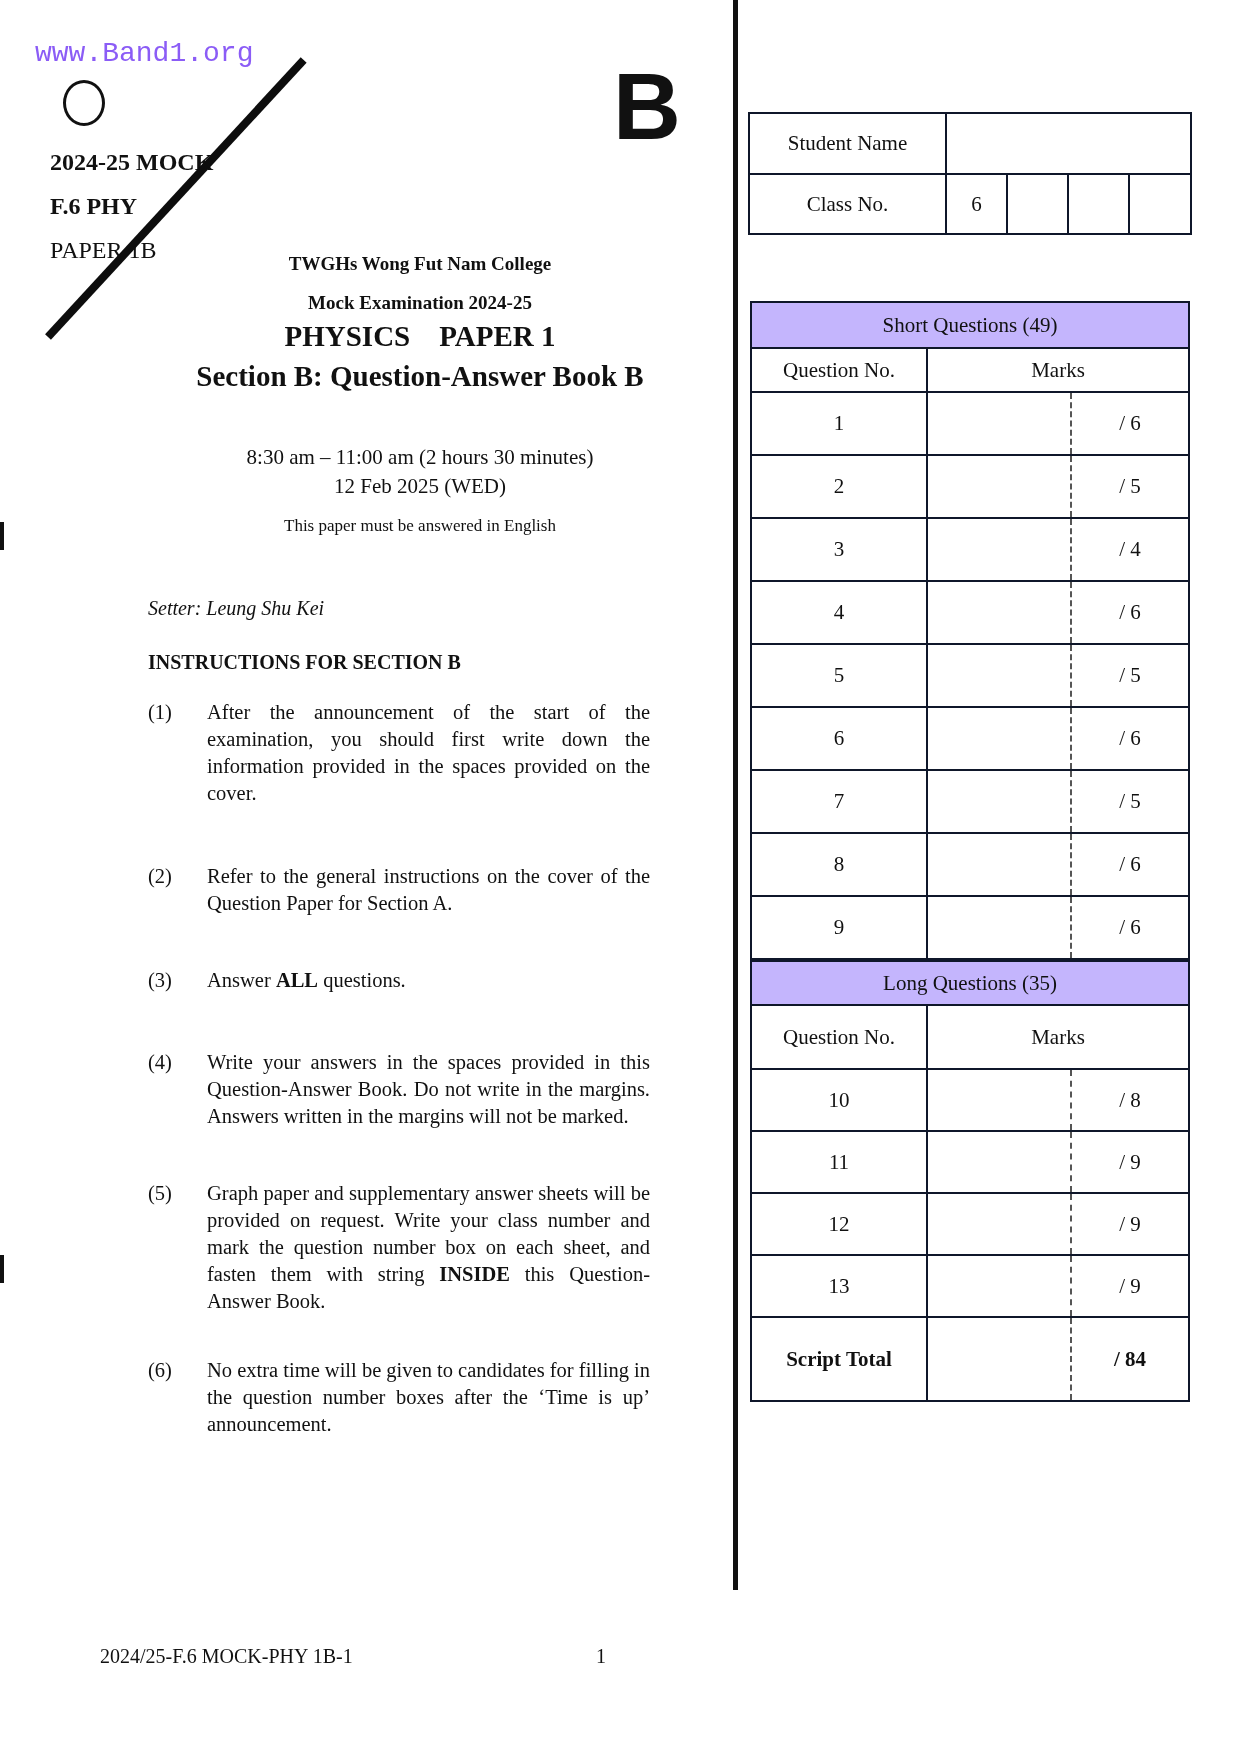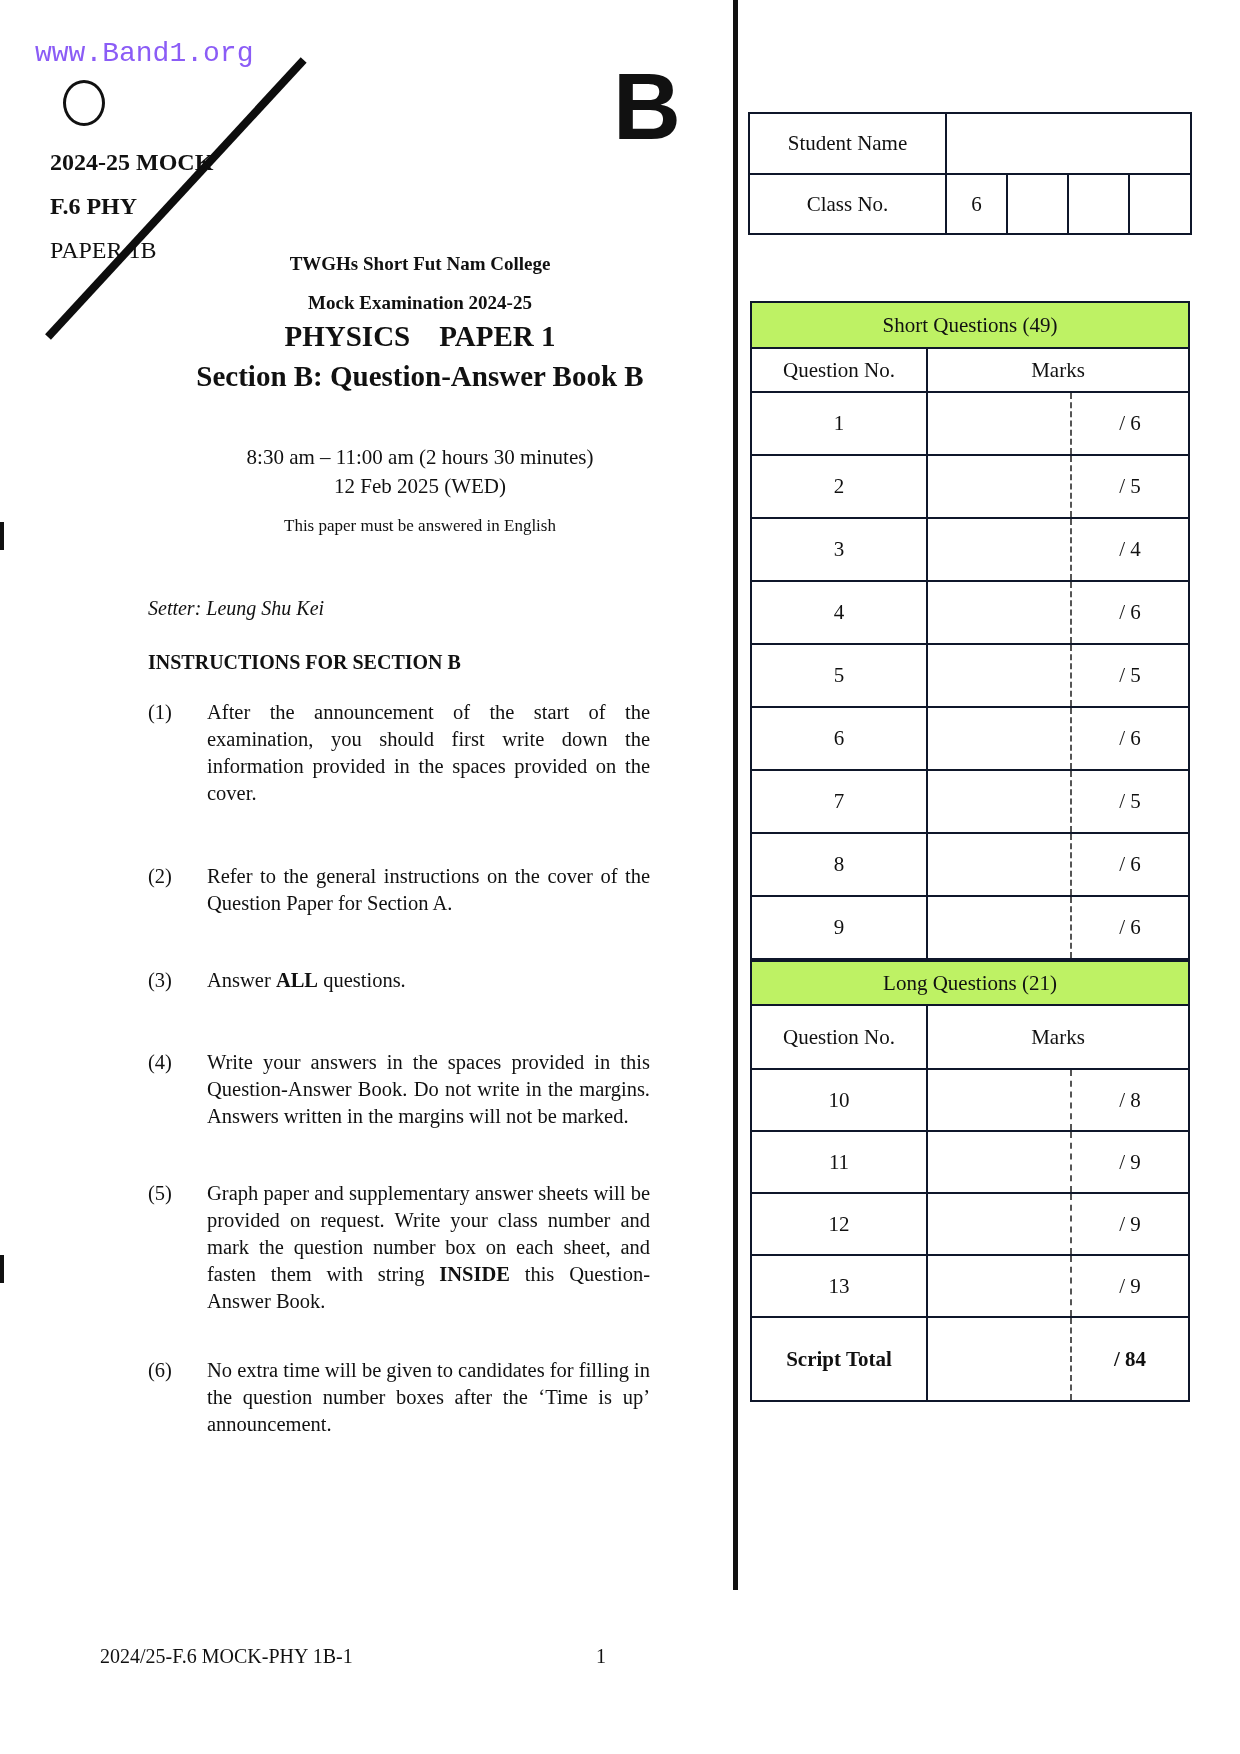--- a/index.html
+++ b/index.html
@@ -37,21 +37,21 @@
   .vdivider{position:absolute;left:733px;top:0;width:5px;height:1590px;background:#111;}
   
   table{border-collapse:collapse;table-layout:fixed;}
   td{border:2px solid #0f172a;font-size:21px;text-align:center;vertical-align:middle;
      overflow:hidden;padding:0;}
   .student-table{position:absolute;left:748px;top:112px;width:442px;}
   .student-table tr.r1{height:61px;}
   .student-table tr.r2{height:60px;}
   .marks-panel{position:absolute;left:750px;top:301px;width:438px;}
   .marks-panel table{width:438px;}
-  tr.band td{background:#bef264;height:42px;}
+  tr.band td{background:#c4b5fd;height:42px;}
   .short-table tr.band td{height:44px;}
   .short-table tr.colhdr td{height:42px;}
   .short-table tr.qrow{height:63px;}
   .long-table tr.colhdr td{height:62px;}
   .long-table tr.qrow{height:62px;}
   .long-table tr.total{height:84px;}
   .long-table tr.total td{border-top:1px solid #d946ef;font-weight:bold;}
   td.blank{border-right:2px dashed #555;}
   td.val{border-left:2px dashed #555;}
   .long-table tr.total td.blank,.long-table tr.total td.val{font-weight:bold;}
@@ -68,21 +68,21 @@
   <div class="circle-mark"></div>
   <div class="corner">
     <div class="l1">2024-25 MOCK</div>
     <div class="l2">F.6 PHY</div>
     <div class="l3">PAPER 1B</div>
   </div>
   <div class="diag-line"></div>
   <div class="big-b">B</div>
 
   <div class="midcol school">
-    <div>TWGHs Short Fut Nam College</div>
+    <div>TWGHs Wong Fut Nam College</div>
     <div>Mock Examination 2024-25</div>
   </div>
   <div class="midcol title1">PHYSICS    PAPER 1</div>
   <div class="midcol title2">Section B: Question-Answer Book B</div>
   <div class="midcol timeline">8:30 am – 11:00 am (2 hours 30 minutes)</div>
   <div class="midcol dateline">12 Feb 2025 (WED)</div>
   <div class="midcol langline">This paper must be answered in English</div>
   <div class="setter">Setter: Leung Shu Kei</div>
 
   <div class="ihead">INSTRUCTIONS FOR SECTION B</div>
@@ -204,21 +204,21 @@
       </table>
 
     <table class="long-table">
       <colgroup>
           <col style="width:176px">
           <col style="width:144px">
           <col style="width:118px">
         </colgroup>
       <tbody>
           <tr class="band">
-            <td colspan="3">Long Questions (21)</td>
+            <td colspan="3">Long Questions (35)</td>
           </tr>
       <tr class="colhdr">
         <td>Question No.</td>
         <td colspan="2">Marks</td>
       </tr>
       <tr class="qrow">
             <td class="qno">10</td>
             <td class="blank"></td>
             <td class="val">/ 8</td>
           </tr>

